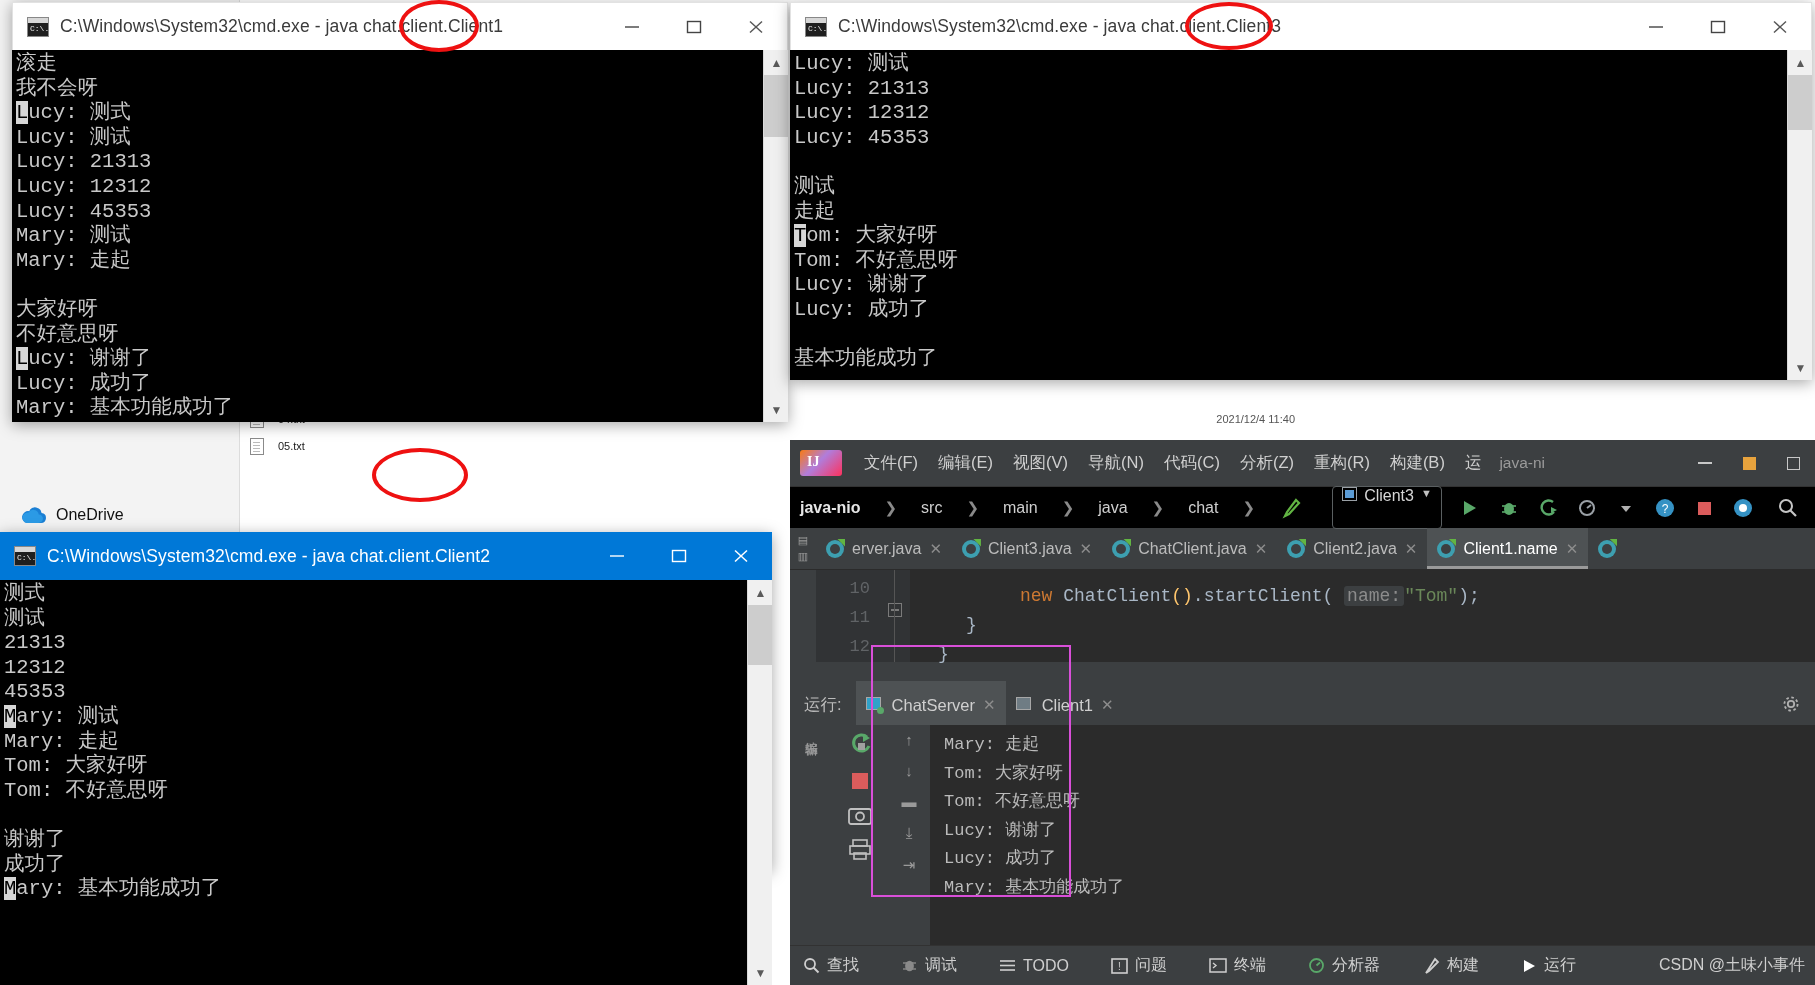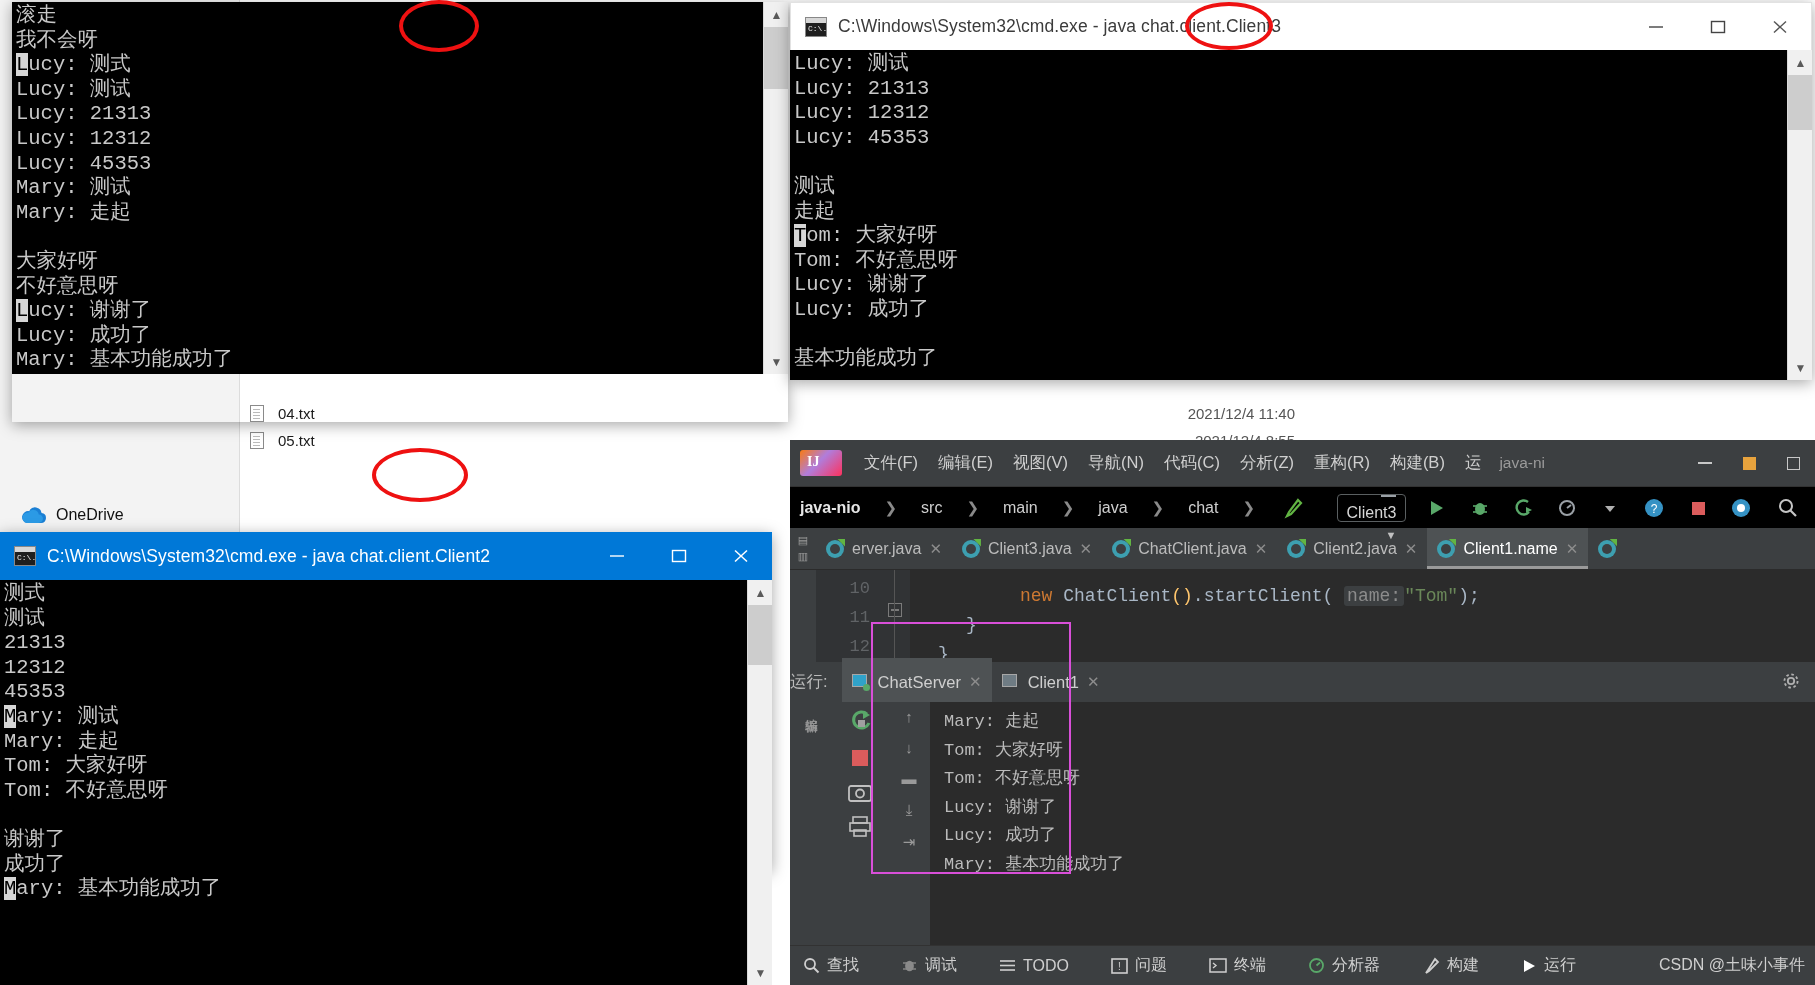--- a/index.html
+++ b/index.html
@@ -6,21 +6,21 @@
   html,body { width:1815px; height:985px; overflow:hidden; }
   body {
     font-family: "Liberation Sans", sans-serif;
     background:#ffffff;
     position:relative;
   }
   
   #desktop { position:absolute; inset:0; background:#ffffff; }
   .exp-left { position:absolute; left:0; top:0; width:240px; height:985px; background:#f3f3f3; border-right:1px solid #dcdcdc; }
   .exp-right { position:absolute; left:240px; top:0; right:0; height:985px; background:#ffffff; }
-  .exp-row { position:absolute; left:0; right:0; height:28px; display:flex; align-items:flex-start; font-size:15px; color:#1b1b1b; }
+  .exp-row { position:absolute; left:0; right:0; height:28px; display:flex; align-items:center; font-size:11px; color:#1b1b1b; }
   .exp-row .nm { margin-left:28px; }
   .exp-row .dt { position:absolute; right:520px; color:#555; }
   .file-ic { width:14px; height:17px; border:1px solid #8a8a8a; background:#fff; display:inline-block; position:relative; }
   .file-ic::after { content:""; position:absolute; left:2px; top:3px; right:3px; height:1px; box-shadow:0 0 0 0 #bbb, 0 3px 0 0 #bbb, 0 6px 0 0 #bbb, 0 9px 0 0 #bbb; background:#bbb;}
   .onedrive-row { position:absolute; left:0; top:498px; width:240px; height:34px; display:flex; align-items:center; gap:10px; padding-left:20px; font-size:16px; color:#111; }
   .od-cloud { width:26px; height:17px; position:relative; }
   .od-cloud svg { display:block; }
 
   
   .cmdwin { position:absolute; box-shadow:0 3px 14px rgba(0,0,0,.35); }
@@ -58,21 +58,21 @@
   .idea-proj { color:#9a9a9a; font-size:15.5px; margin-left:8px; }
   .idea-winbtns { margin-left:auto; display:flex; align-items:center; gap:0; }
   .iwb { width:44px; height:46px; display:flex; align-items:center; justify-content:center; color:#c8c8c8; }
   .iwb .sq { width:13px; height:13px; border:1.6px solid #c8c8c8; }
   .iwb .mn { width:14px; height:2px; background:#c8c8c8; }
 
   .idea-nav { height:42px; display:flex; align-items:center; background:#000000; border-top:1px solid #323232; padding-left:10px; gap:16px; }
   .crumb { color:#cfcfcf; font-size:16px; white-space:nowrap; }
   .crumb.bold { font-weight:bold; color:#e6e6e6; }
   .crumb-sep { color:#8a8a8a; margin:0 8px; font-size:15px; }
-  .run-config { height:28px; border:1px solid #5a5f61; border-radius:4px; display:flex; align-items:flex-end; gap:7px; padding:0 9px; margin-left:14px;flex-direction:column; }
+  .run-config { height:43px; border:1px solid #5a5f61; border-radius:4px; display:flex; align-items:flex-start; gap:7px; padding:0 9px; margin-left:14px; }
   .rc-ico { width:15px; height:14px; border:1.6px solid #9aa0a6; position:relative; }
   .rc-ico::after { content:""; position:absolute; left:2px; top:2px; right:2px; bottom:2px; background:#5b9bd5; }
   .tbar-ic { width:34px; height:42px; display:flex; align-items:center; justify-content:center; }
   .idea-nav-right { margin-left:auto; display:flex; align-items:center; }
 
   .idea-tabs { height:42px; background:#3c3f41; display:flex; align-items:stretch; border-bottom:1px solid #2b2b2b; overflow:hidden; }
   .gutter-icons { width:26px; background:#3c3f41; display:flex; flex-direction:column; align-items:center; justify-content:center; gap:3px; color:#9a9a9a; font-size:11px; }
   .etab { display:flex; align-items:center; gap:8px; padding:0 10px; font-size:16px; color:#bcbcbc; white-space:nowrap; position:relative; }
   .etab.active { background:#4e5254; color:#ffffff; }
   .etab.active::after { content:""; position:absolute; left:0; right:0; bottom:0; height:3px; background:#9a9a9a; }
@@ -84,21 +84,21 @@
   .editor { position:relative; height:92px; background:#2b2b2b; display:flex; }
   .ed-gut { width:26px; background:#3c3f41; }
   .ed-lines { width:64px; background:#313335; color:#606366; font-family:"Liberation Mono",monospace; font-size:17px; text-align:right; padding:4px 10px 0 0; line-height:29px; }
   .ed-fold { width:30px; background:#313335; position:relative; }
   .ed-code { flex:1; font-family:"Liberation Mono",monospace; font-size:18px; line-height:29px; padding-top:12px; position:relative; color:#a9b7c6; }
   .k-new { color:#cc7832; } .k-par { color:#ffc66d; }
   .k-hint { color:#8c8c8c; background:#3c3f41; border-radius:3px; padding:0 3px; }
   .k-str { color:#6a8759; }
 
   .runpanel { position:relative; background:#3c3f41; height:calc(100% - 46px - 42px - 42px - 92px - 40px); }
-  .run-head { height:40px; display:flex; align-items:center; gap:0; }
+  .run-head { height:40px; display:flex; align-items:center; padding-left:14px; gap:0;margin-top:23px; }
   .run-label { color:#bbbbbb; font-size:16.5px; margin-right:14px; }
   .rtab { display:flex; align-items:center; gap:8px; padding:0 10px; height:48px; font-size:16.5px; color:#cfcfcf; white-space:nowrap; }
   .rtab.active { background:#4e5254; }
   .rtab.active::after { }
   .rtab-ico { width:18px; height:16px; position:relative; flex:none; }
   .rtab-ico i { position:absolute; left:0; top:0; width:15px; height:13px; border:1.5px solid #a7a7a7; background:#30a2c9; }
   .rtab-ico b { position:absolute; right:0; bottom:-1px; width:7px; height:7px; border-radius:50%; background:#59a869; }
   .run-gear { margin-left:auto; margin-right:14px; color:#b0b0b0; }
 
   .run-body { display:flex; height:calc(100% - 40px); }
@@ -139,20 +139,42 @@
       <svg width="26" height="17" viewBox="0 0 26 17">
           <path d="M7 16h14a5 5 0 0 0 .6-9.96A6.5 6.5 0 0 0 9.2 4.2 5.2 5.2 0 0 0 7 16z" fill="#1a7fd4"></path>
           <path d="M7 16h11.5a4.3 4.3 0 0 0 .3-8.6A5.6 5.6 0 0 0 8.5 5.5 4.6 4.6 0 0 0 7 16z" fill="#2b9ae5"></path>
         </svg>
     </span>
     <span>OneDrive</span>
   </div>
 </div>
 
 <div class="cmdwin" id="win-client1" style="left:12px; top:2px; width:776px; height:420px;">
+  <div class="cmd-title inactive">
+    <span class="cmd-ico"></span>
+    <span class="cmd-titletext">C:\Windows\System32\cmd.exe - java  chat.client.Client1</span>
+    <span class="cmd-btns">
+      <span class="cmd-btn">
+          <svg width="16" height="12">
+            <line x1="1" y1="6" x2="15" y2="6" stroke="#444" stroke-width="1.4"></line>
+          </svg>
+        </span>
+      <span class="cmd-btn">
+          <svg width="16" height="14">
+            <rect x="1.5" y="1.5" width="13" height="11" fill="none" stroke="#444" stroke-width="1.4"></rect>
+          </svg>
+        </span>
+      <span class="cmd-btn">
+          <svg width="16" height="14">
+            <line x1="2" y1="1.5" x2="14" y2="12.5" stroke="#555" stroke-width="1.4"></line>
+            <line x1="14" y1="1.5" x2="2" y2="12.5" stroke="#555" stroke-width="1.4"></line>
+          </svg>
+        </span>
+    </span>
+  </div>
   <div class="cmd-body" style="height:372px;">
     <pre class="cmd-text" id="c1text">滚走
 我不会呀
 <span class="sel">L</span>ucy: 测式
 Lucy: 测试
 Lucy: 21313
 Lucy: 12312
 Lucy: 45353
 Mary: 测试
 Mary: 走起

